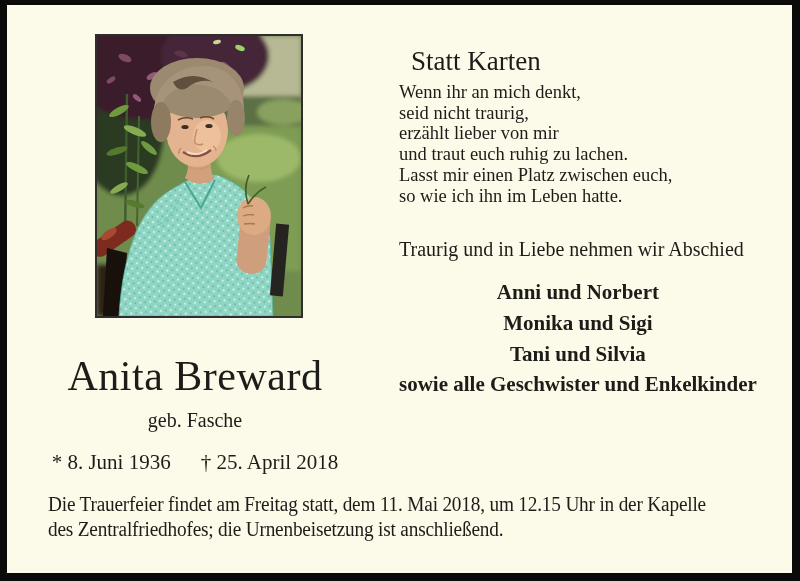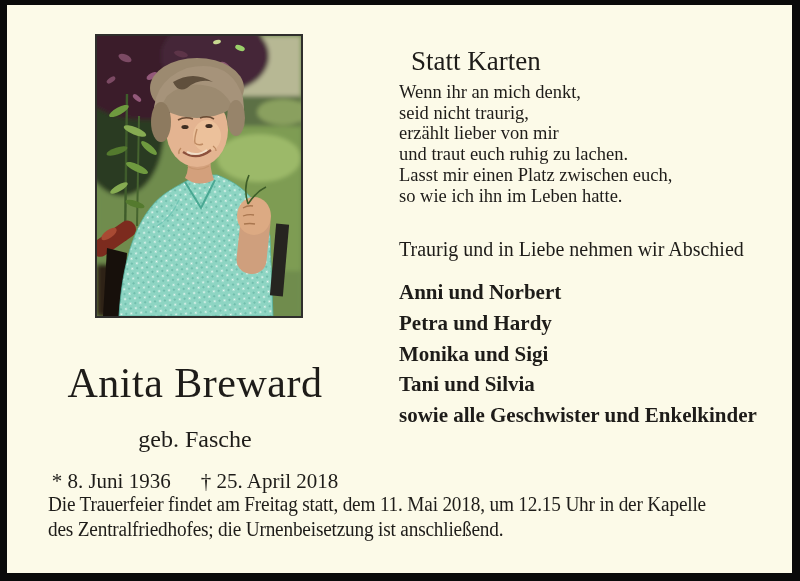--- a/index.html
+++ b/index.html
@@ -18,24 +18,24 @@
   .photo{
     position:absolute;left:95px;top:34px;width:204px;height:280px;
     margin:0;border:2px solid #2f2e2c;background:#6f8c4e;overflow:hidden;
   }
   .photo svg{display:block;width:204px;height:280px;}
   
   .left-block{
     position:absolute;left:27px;top:346px;width:336px;text-align:center;
   }
   .deceased-name{
-    margin:15px;font-size:42px;line-height:44px;font-weight:400;letter-spacing:.5px;text-align:center;
+    margin:8px;font-size:42px;line-height:44px;font-weight:400;letter-spacing:.5px;text-align:center;
   }
   .maiden-name{
-    margin-top:22px;font-size:24px;line-height:24px;
+    margin-top:10px;font-size:20px;line-height:24px;
   }
   .dates{
     margin-top:17px;display:flex;justify-content:center;gap:30px;
     font-size:21px;line-height:26px;white-space:nowrap;
   }
   
   .right-block{position:absolute;left:399px;top:0;width:380px;}
   .statt-karten{
     position:absolute;left:0;top:33px;margin:12px;
     font-size:27px;line-height:32px;font-weight:400;white-space:nowrap;
@@ -43,21 +43,21 @@
   .poem{
     position:absolute;left:0;top:82px;
     font-size:18.5px;line-height:20.7px;white-space:nowrap;
   }
   .farewell{
     position:absolute;left:0;top:237px;
     font-size:20px;line-height:24px;white-space:nowrap;
   }
   .mourners{
     position:absolute;left:0;top:277px;
-    font-size:21px;line-height:30.8px;font-weight:700;white-space:nowrap;
+    font-size:21px;line-height:30.8px;font-weight:700;white-space:nowrap;text-align:center;
   }
   
   .funeral{
     position:absolute;left:48px;top:492px;width:790px;
     font-size:20.5px;line-height:24.6px;white-space:nowrap;
     transform:scaleX(.94);transform-origin:0 0;letter-spacing:-.2px;
   }
 </style>
 </head>
 <body>
@@ -174,21 +174,20 @@
       <div>erzählt lieber von mir</div>
       <div>und traut euch ruhig zu lachen.</div>
       <div>Lasst mir einen Platz zwischen euch,</div>
       <div>so wie ich ihn im Leben hatte.</div>
     </div>
 
     <div class="farewell">Traurig und in Liebe nehmen wir Abschied</div>
 
     <div class="mourners">
       <div>Anni und Norbert</div>
-      <div>Petra und Hardy</div>
       <div>Monika und Sigi</div>
       <div>Tani und Silvia</div>
       <div>sowie alle Geschwister und Enkelkinder</div>
     </div>
   </div>
 
   <div class="funeral">
     <div>Die Trauerfeier findet am Freitag statt, dem 11. Mai 2018, um 12.15 Uhr in der Kapelle</div>
     <div>des Zentralfriedhofes; die Urnenbeisetzung ist anschließend.</div>
   </div>

